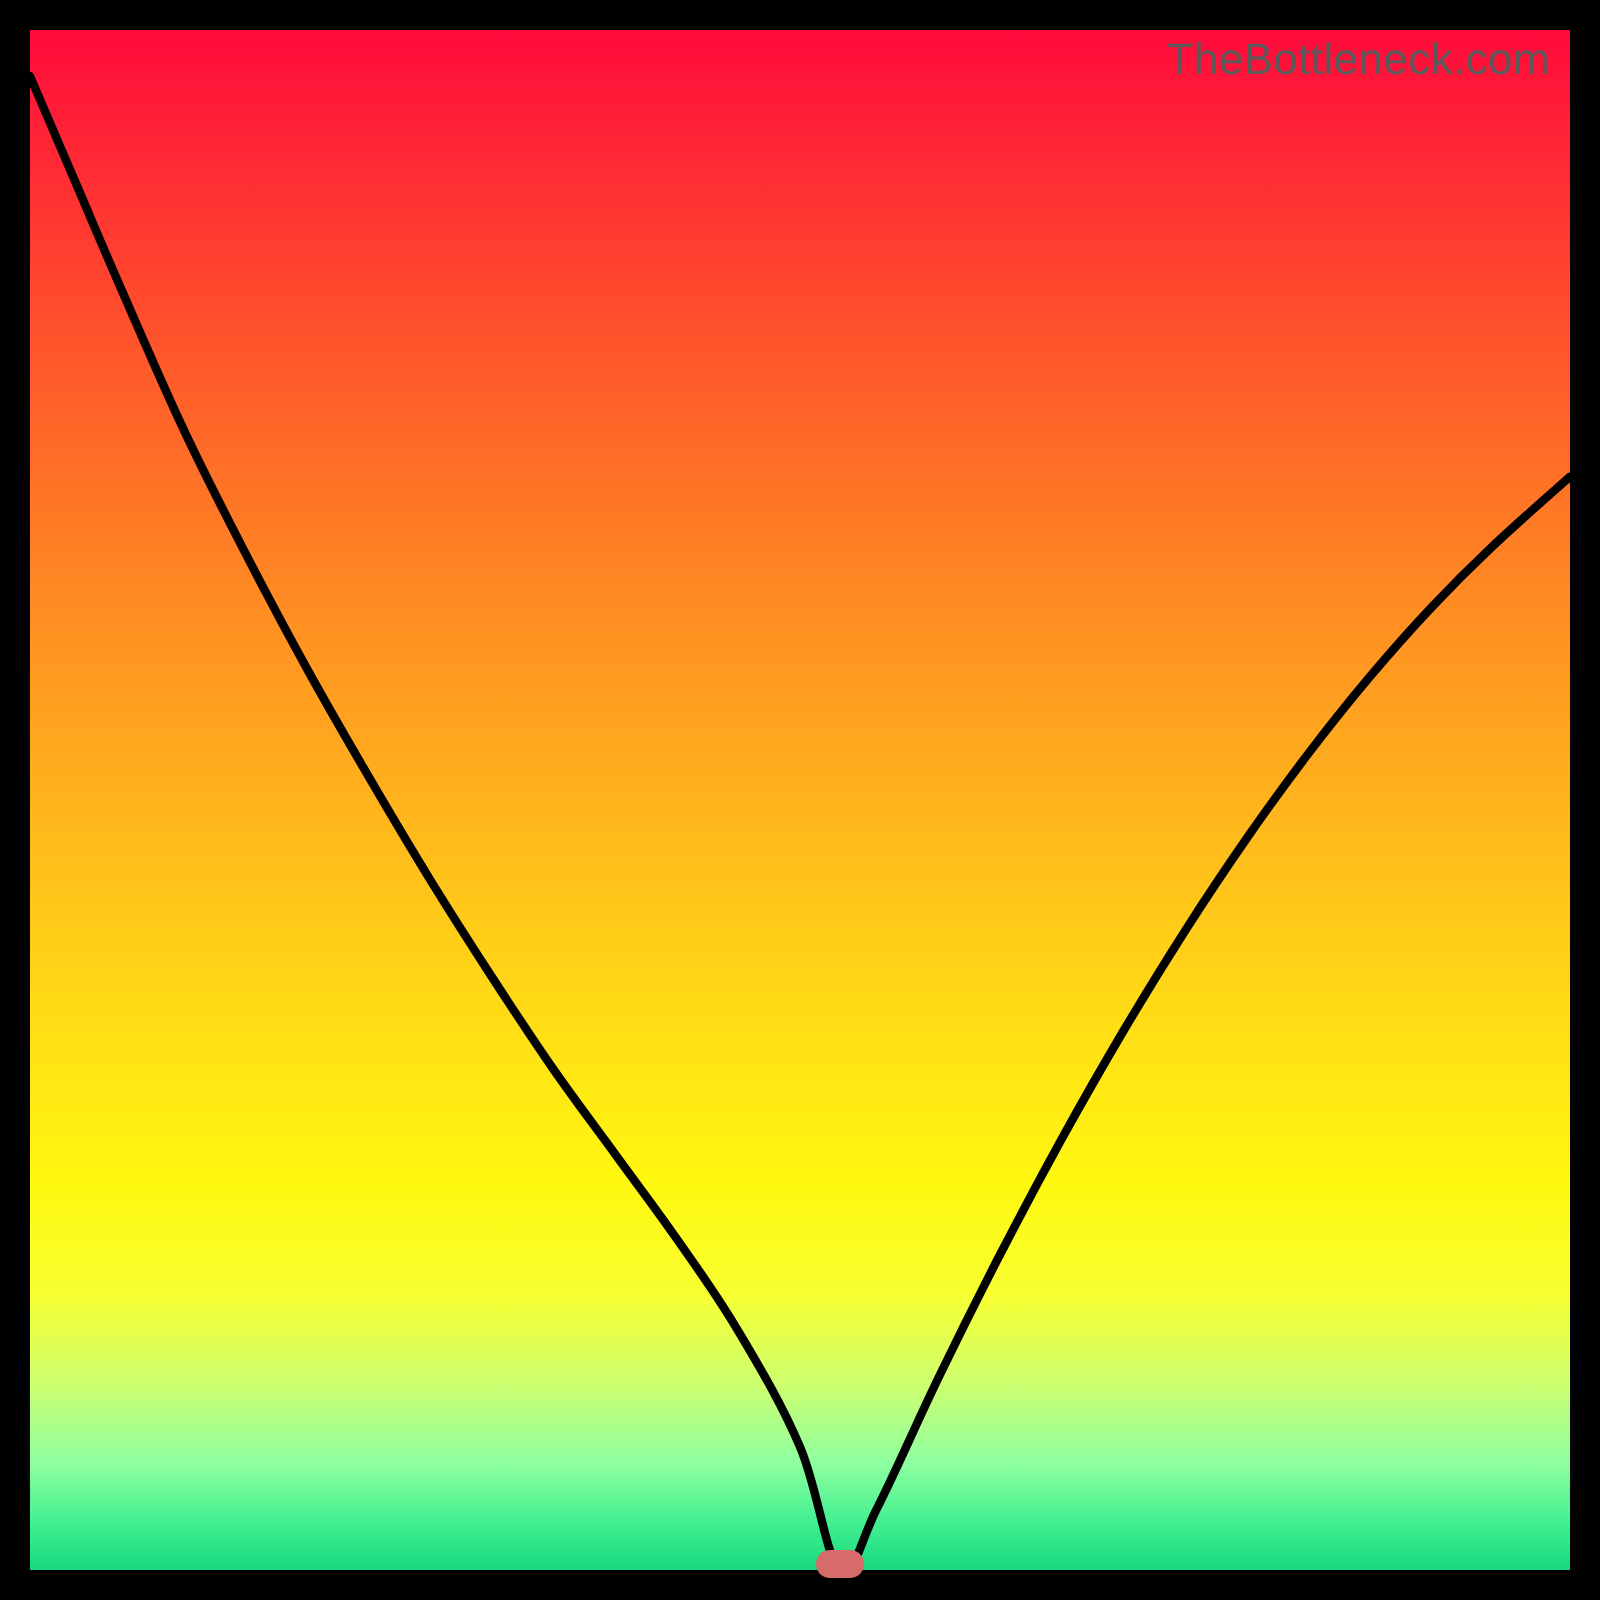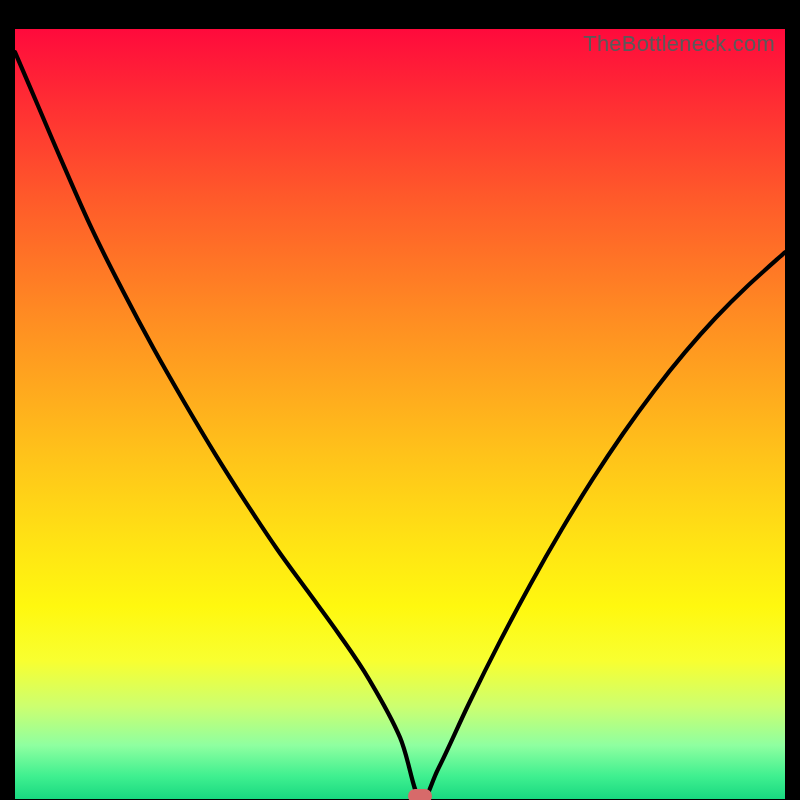--- a/index.html
+++ b/index.html
@@ -14,21 +14,21 @@
     position: absolute;
     left: 0;
     top: 0;
     width: 800px;
     height: 800px;
     background: #000;
   }
   .plot-area {
     position: absolute;
     left: 15px;
-    top: 29px;
+    top: 15px;
     width: 770px;
     height: 770px;
     background: linear-gradient(to bottom,
       #ff0a3c 0%,
       #ff2f33 10%,
       #ff5a2a 22%,
       #ff8e22 38%,
       #ffc21a 55%,
       #ffe414 67%,
       #fff80f 75%,

